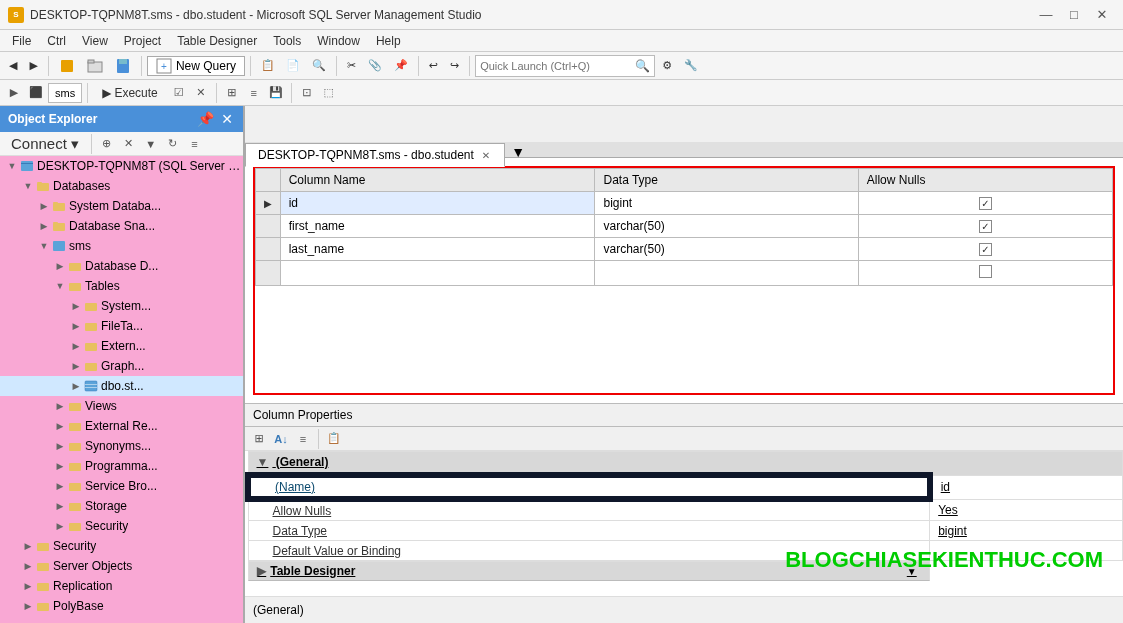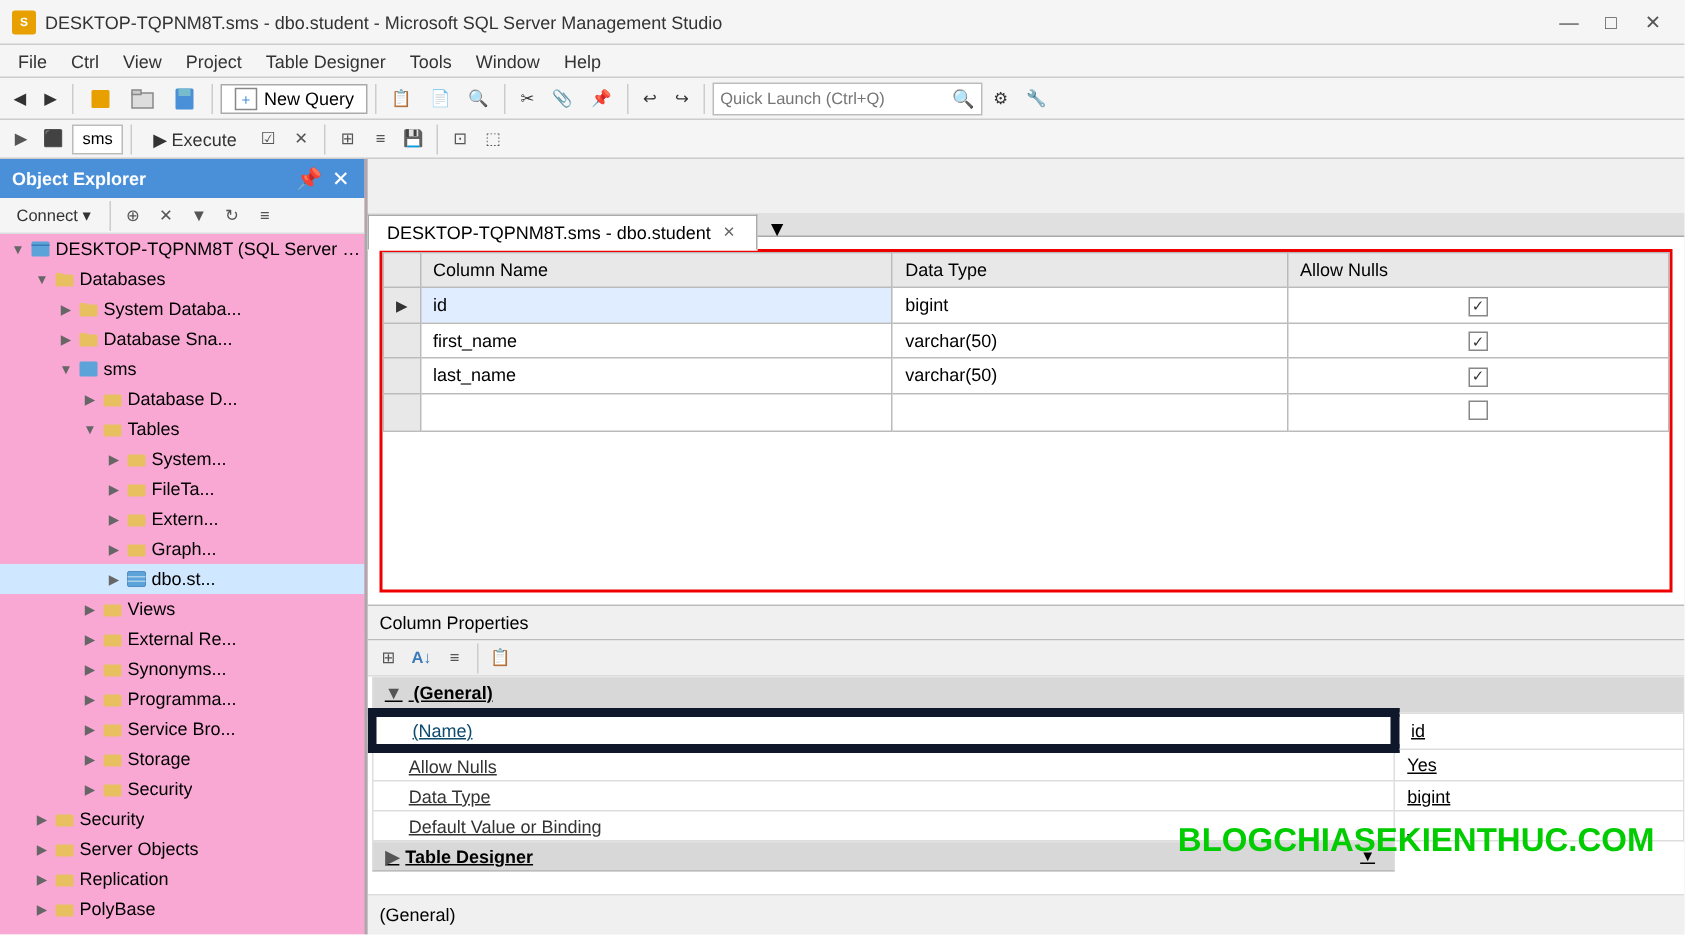--- a/index.html
+++ b/index.html
@@ -91,21 +91,21 @@
     .oe-toolbar {
       background: #f5f5f5;
       border-bottom: 1px solid #ddd;
       height: 24px;
       display: flex;
       align-items: center;
       padding: 0 4px;
       gap: 2px;
     }
     .oe-btn { width: 20px; height: 20px; background: transparent; border: 1px solid transparent; cursor: pointer; display: flex; align-items: center; justify-content: center; font-size: 11px; color: #555; }
-    .connect-btn { padding: 2px 6px; font-size: 11px; background: transparent; border: 1px solid transparent; cursor: pointer; color: #333; display: flex; align-items: flex-start; gap: 2px; }
+    .connect-btn { padding: 2px 6px; font-size: 15px; background: transparent; border: 1px solid transparent; cursor: pointer; color: #333; display: flex; align-items: flex-start; gap: 2px; }
 
     .oe-tree { flex: 1; overflow-y: auto; overflow-x: hidden; font-size: 12px; }
     .tree-item { display: flex; align-items: center; height: 20px; padding-left: 4px; cursor: pointer; white-space: nowrap; }
     .tree-item.highlighted { background: #d0e8ff; }
     .expand-icon { width: 16px; height: 16px; display: flex; align-items: center; justify-content: center; font-size: 9px; color: #666; flex-shrink: 0; }
     .folder-icon { width: 14px; height: 14px; margin-right: 3px; flex-shrink: 0; }
     .item-label { font-size: 12px; overflow: hidden; text-overflow: ellipsis; }
 
     
     .right-panel {

